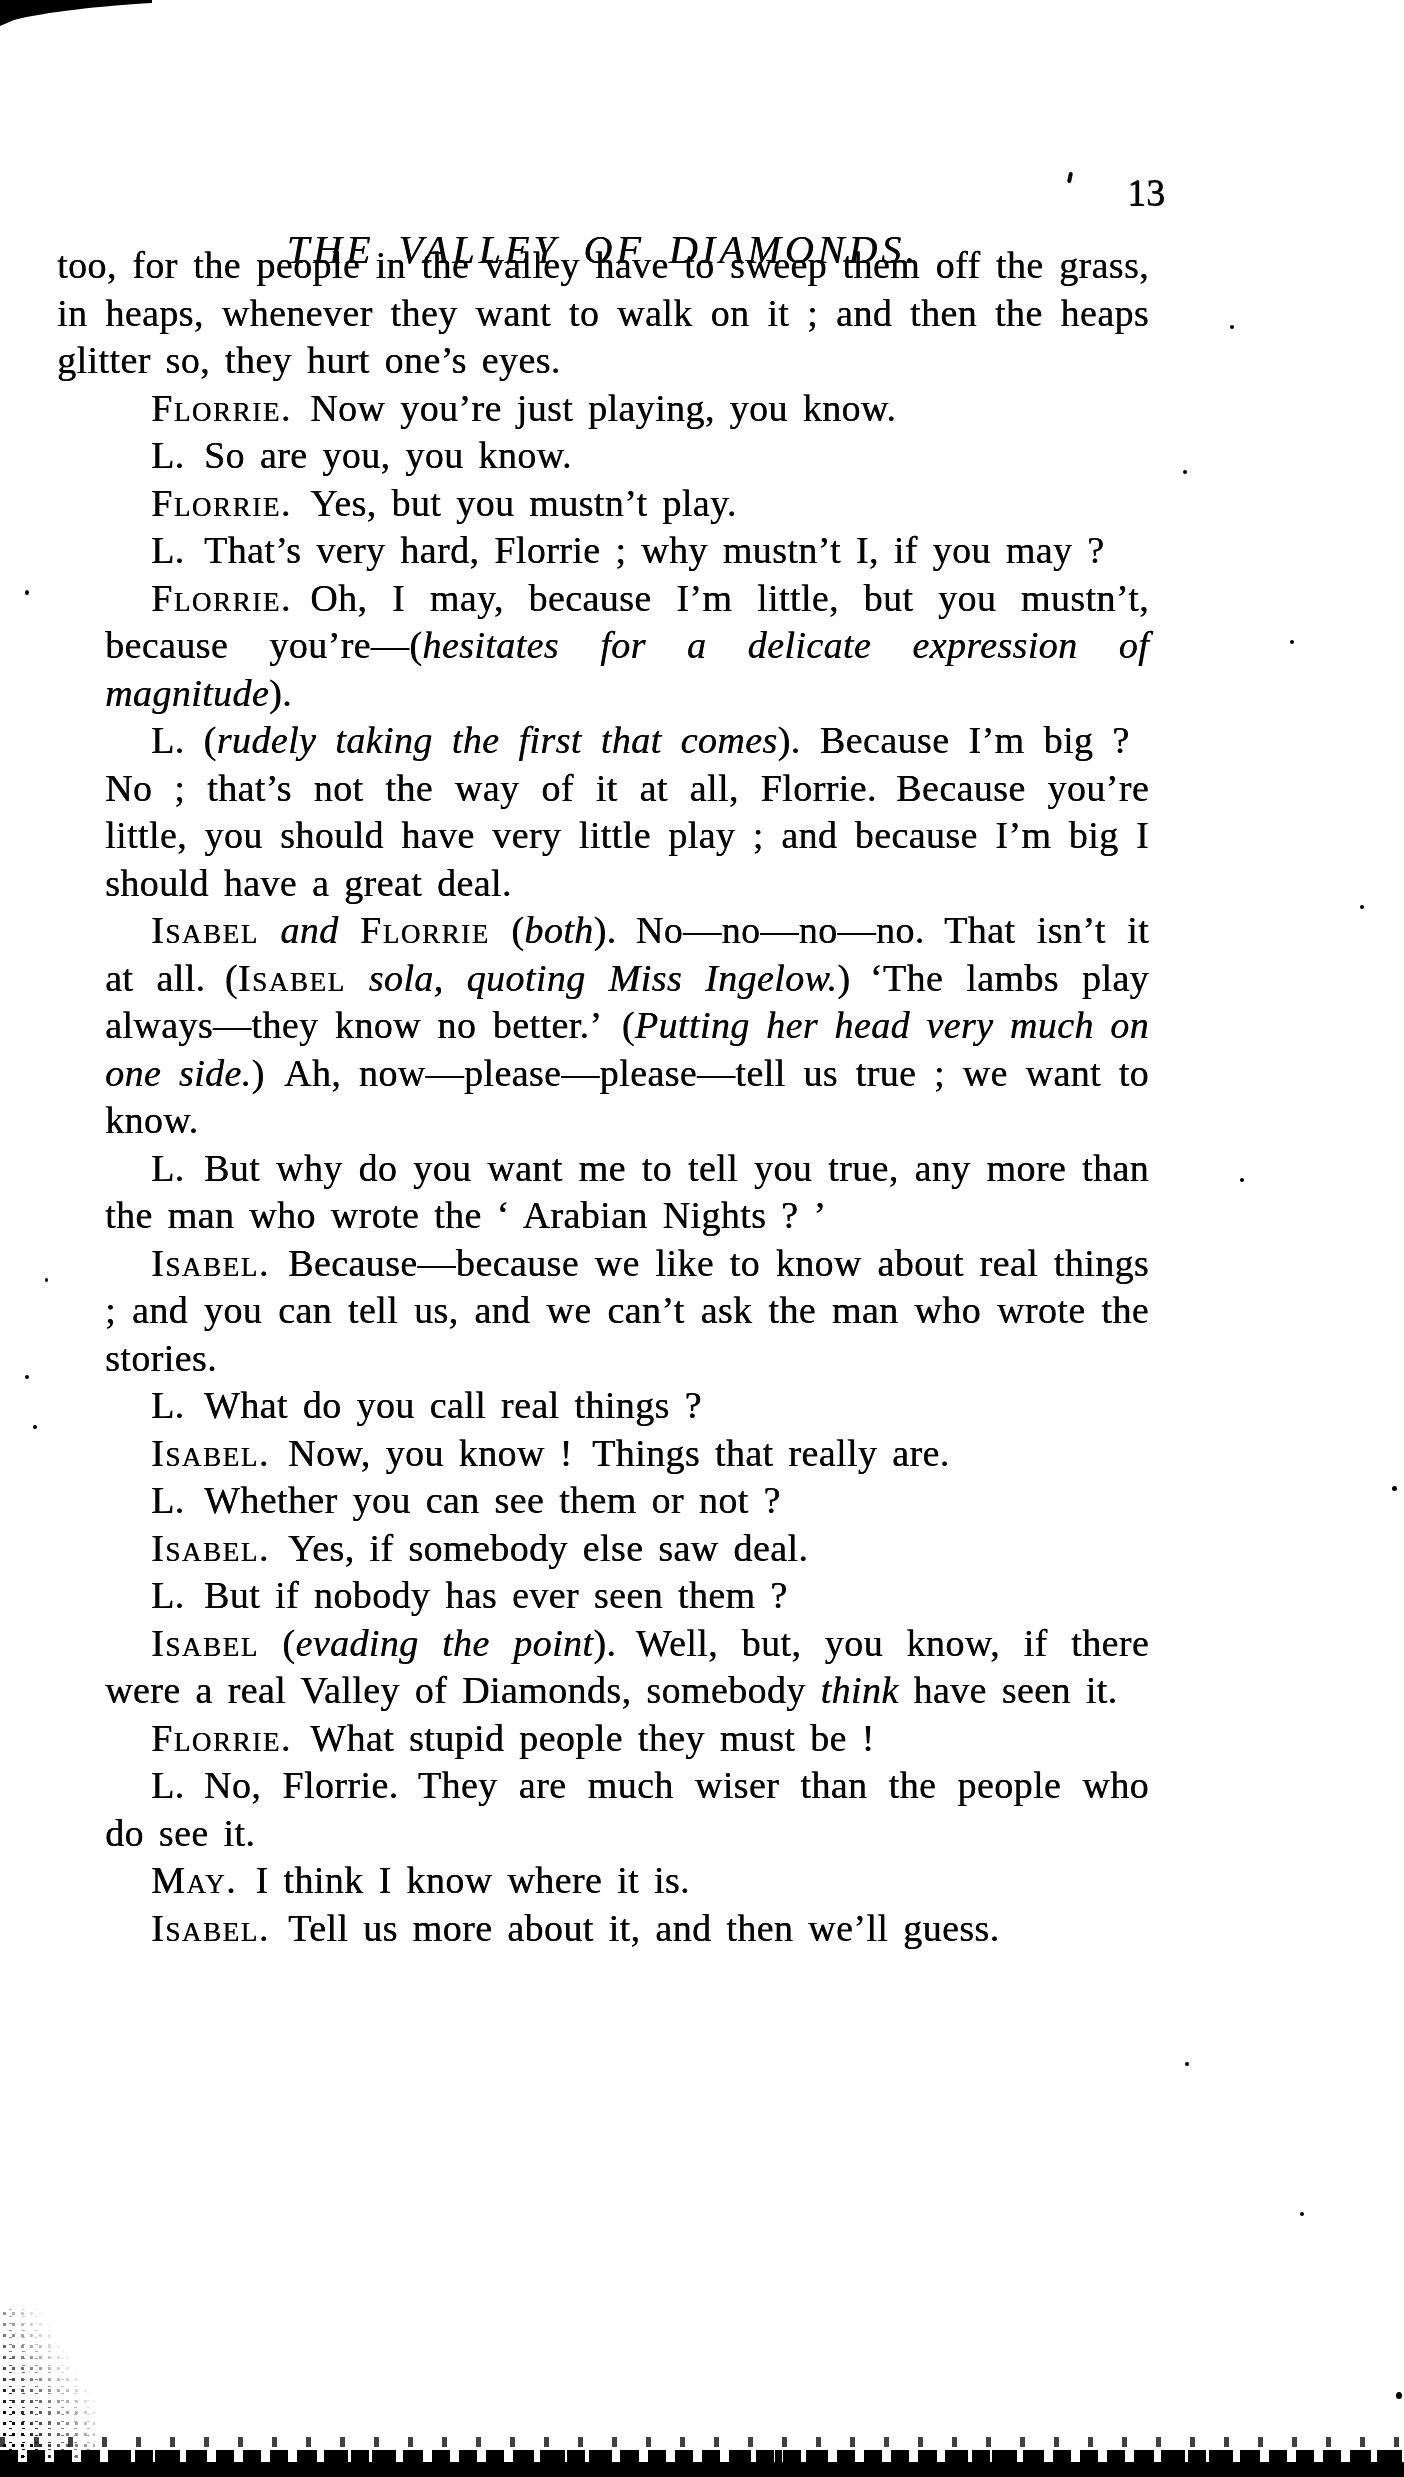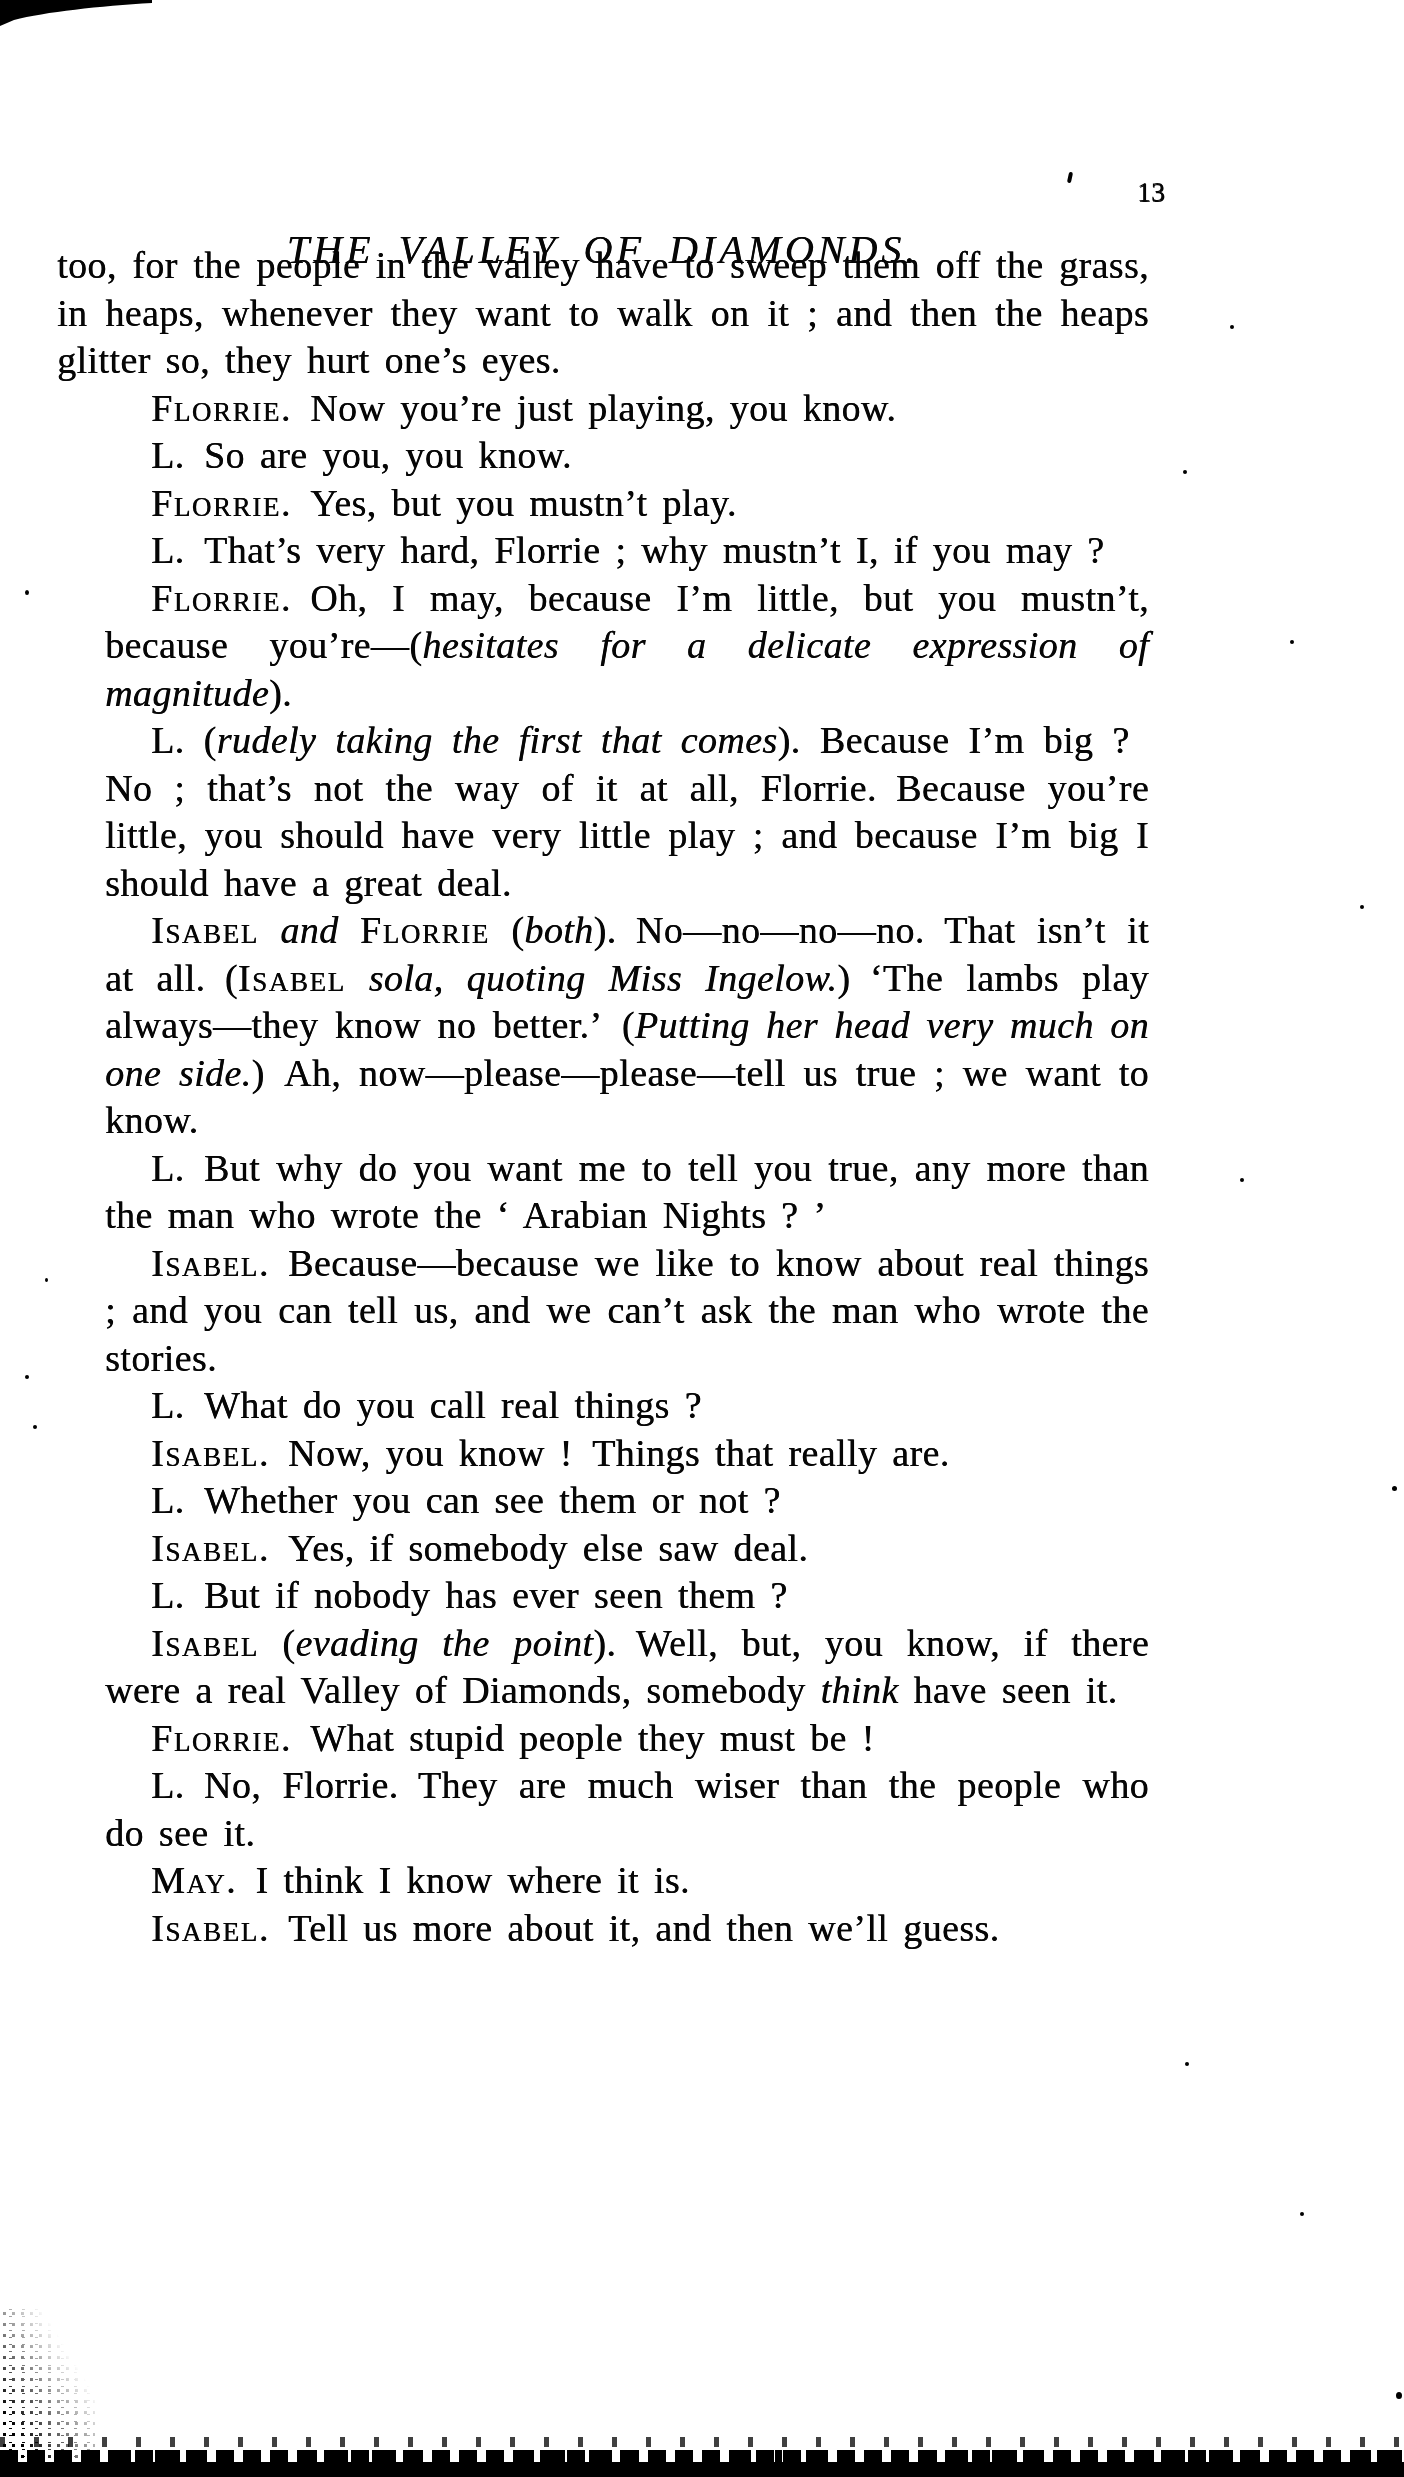--- a/index.html
+++ b/index.html
@@ -21,22 +21,22 @@
     text-align:center;
     font-style:italic;
     font-size:40px;
     letter-spacing:4px;
     word-spacing:10px;
     text-shadow:0.4px 0.4px 0 currentColor;
     white-space:nowrap;
     margin-top:48px;
   }
   .page-number{
-    position:absolute;top:176px;right:239px;
-    font-size:28px;
+    position:absolute;top:170px;right:239px;
+    font-size:38px;
     text-shadow:0.5px 0.5px 0 currentColor;
   }
   
   .text-body{
     position:absolute;left:57px;top:242px;width:1092px;
     font-size:38px;
     line-height:47.5px;
     letter-spacing:0.4px;
     word-spacing:5px;
     text-align:justify;

